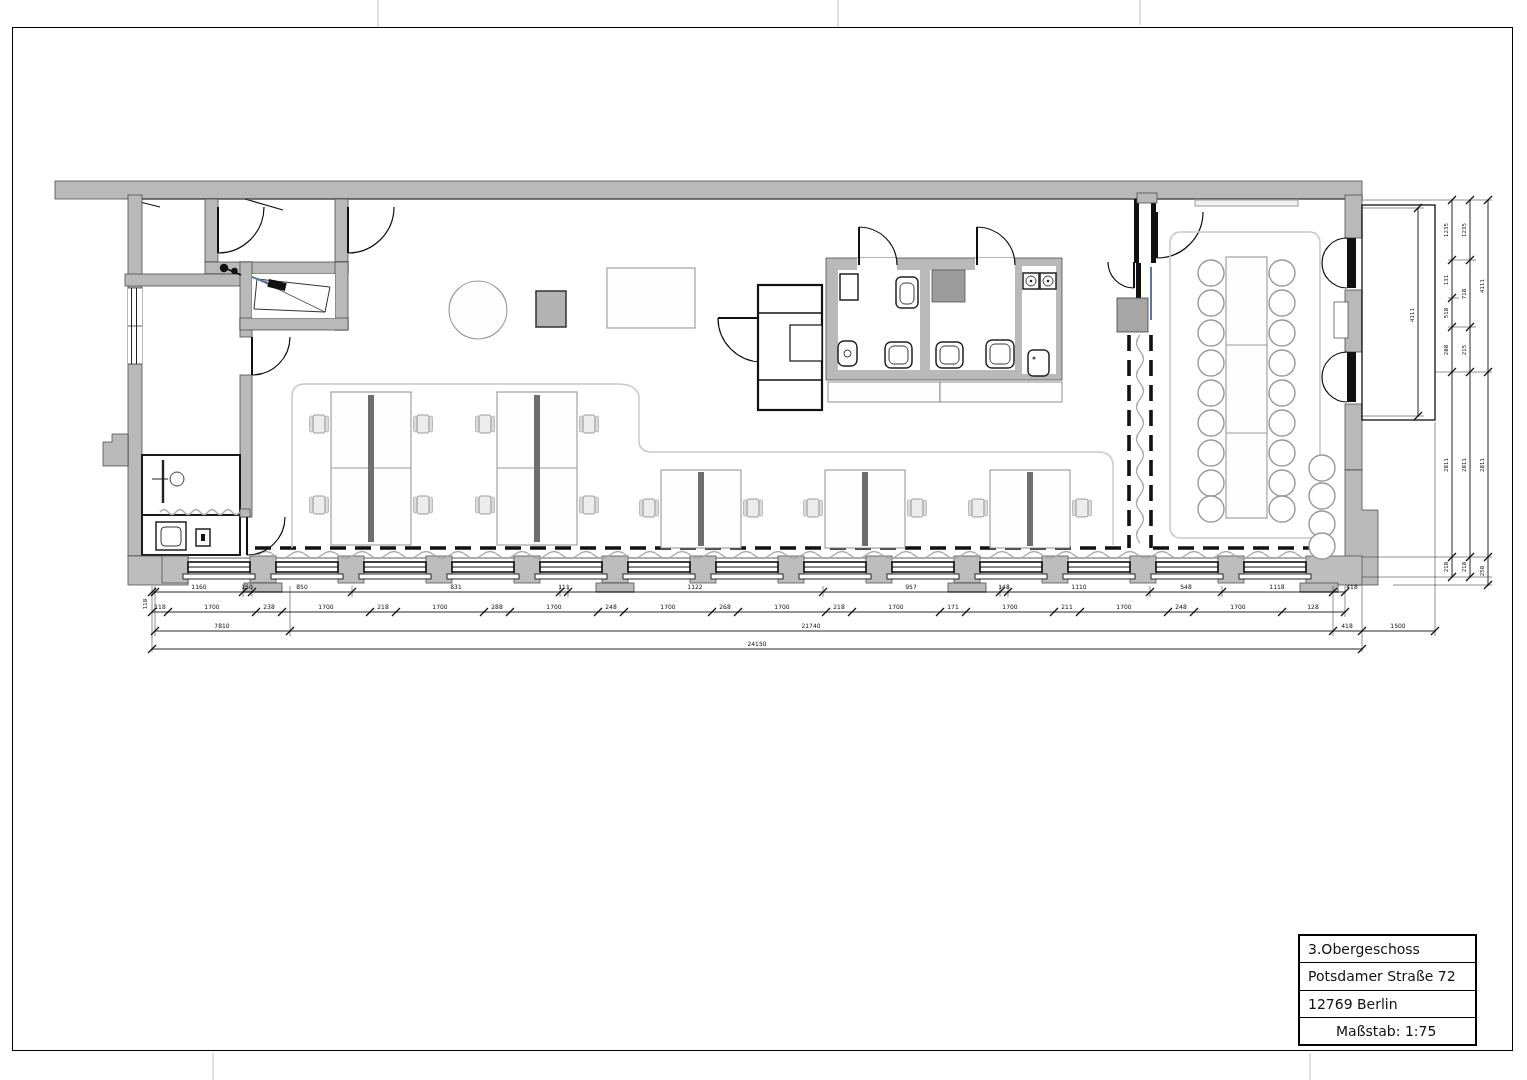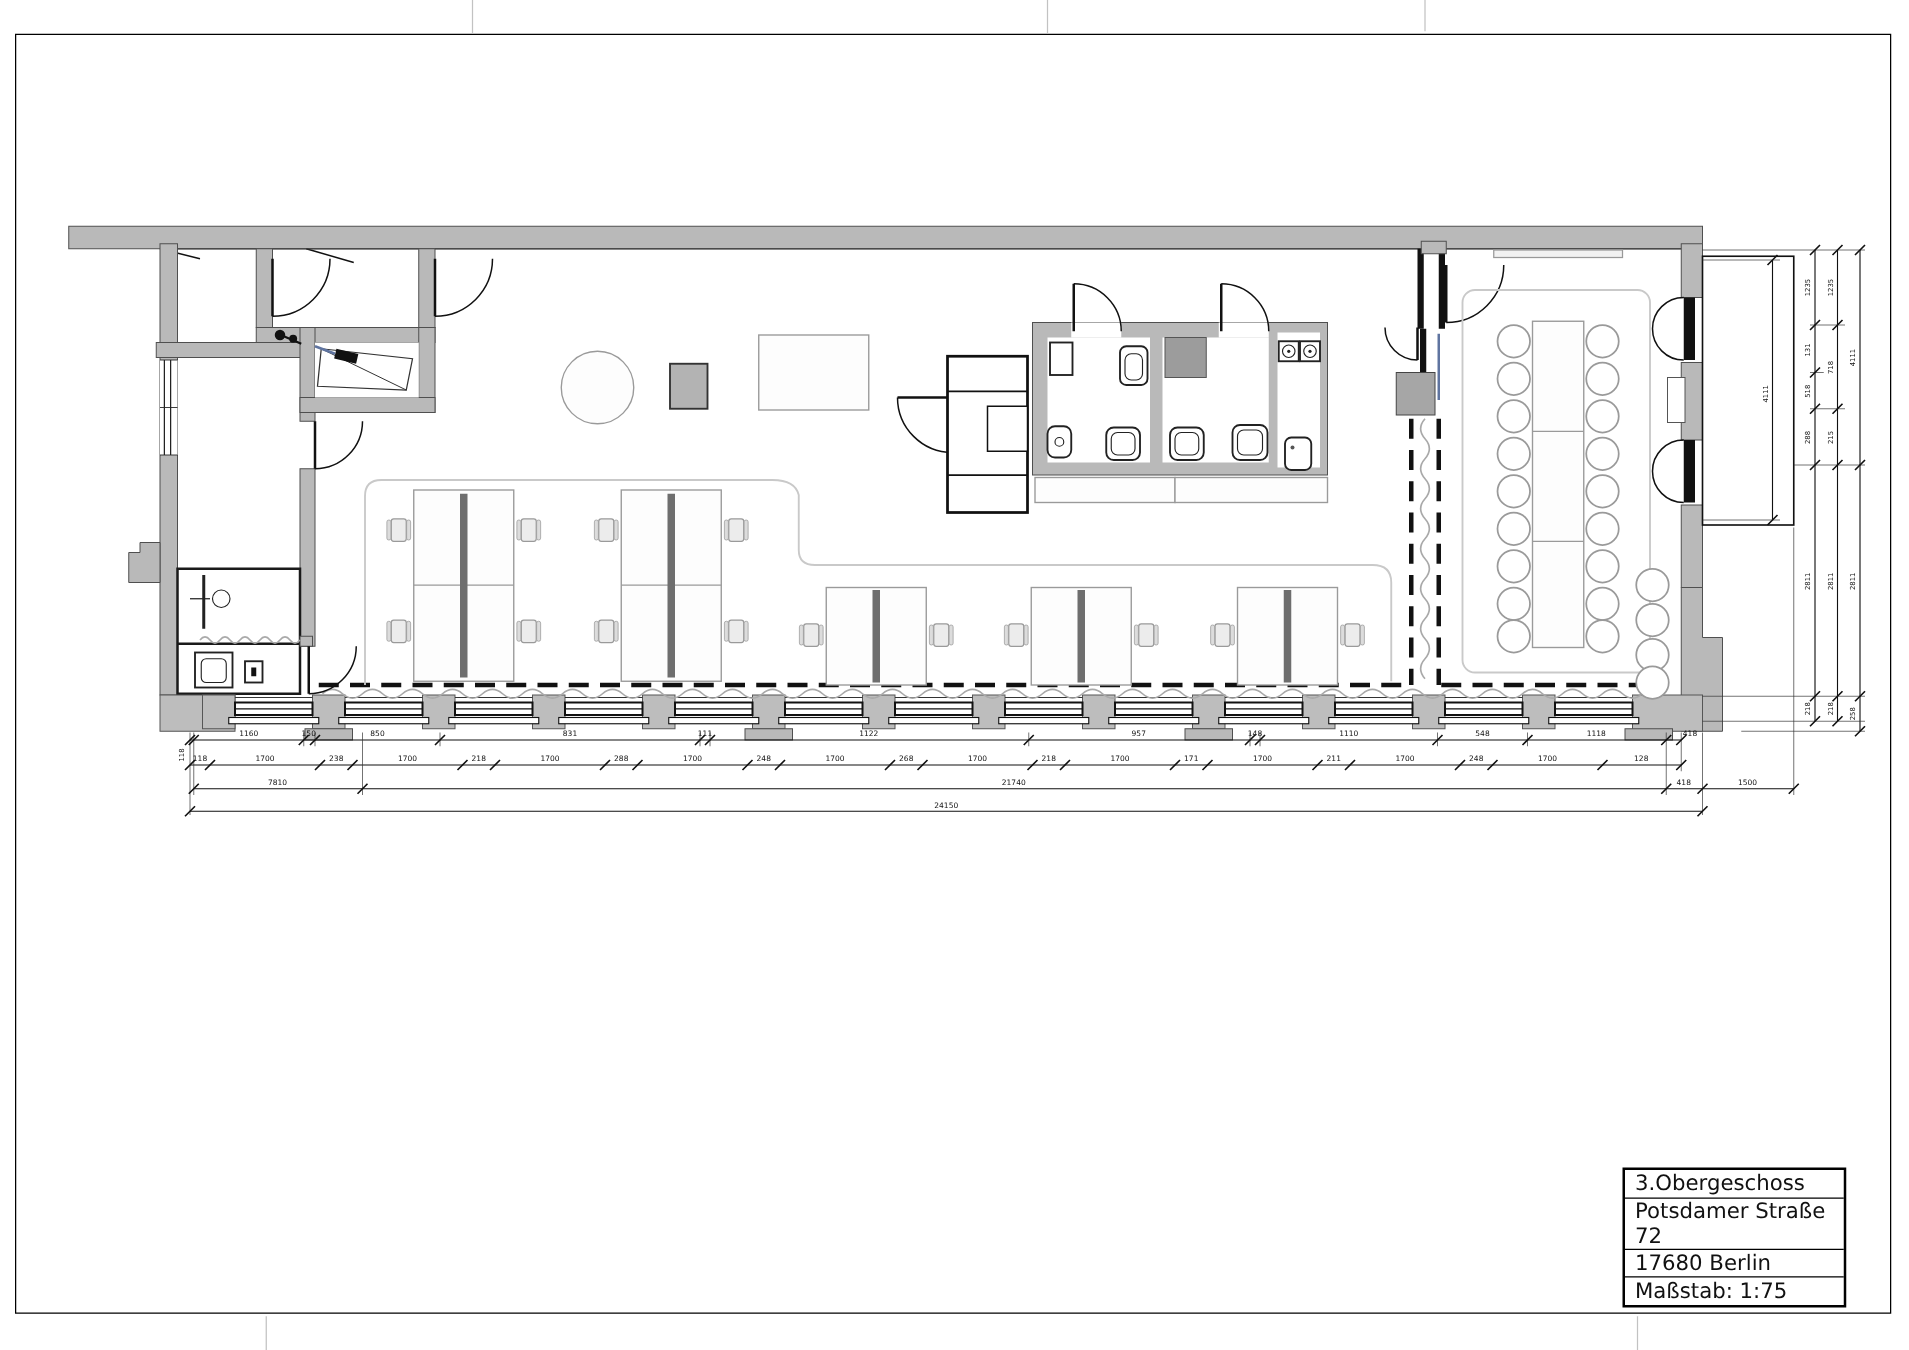--- a/index.html
+++ b/index.html
@@ -22,22 +22,22 @@
   .arc{stroke:#111;stroke-width:1.2;fill:none;}
   .leaf{stroke:#111;stroke-width:2;fill:none;}
   .dimt{font:6px "DejaVu Sans",sans-serif;fill:#111;text-anchor:middle;}
   .dimtv{font:5.5px "DejaVu Sans",sans-serif;fill:#111;text-anchor:middle;}
   .fold{stroke:#c2c2c2;stroke-width:1;}
   
   #titleblock{position:absolute;left:1298px;top:934px;width:179px;height:112px;
     border:2px solid #000;background:#fff;box-sizing:border-box;
     display:flex;flex-direction:column;}
   #titleblock .row{flex:1;border-bottom:1.5px solid #000;display:flex;align-items:center;
-    padding-left:8px;font-size:17px;color:#111;box-sizing:border-box;}
-  #titleblock .row:last-child{border-bottom:none;}
+    padding-left:8px;font-size:14px;color:#111;box-sizing:border-box;}
+  #titleblock .row:last-child{border-bottom:none;margin-left:28px;}
 </style>
 </head>
 <body>
 
 <div id="page">
 
 <div id="sheet"></div>
 
 <svg width="1527" height="1080" viewBox="0 0 1527 1080">
   <defs>
@@ -379,17 +379,17 @@
 
     <text class="dimtv" x="1484" y="286" transform="rotate(-90 1484 286)">4111</text>
     <text class="dimtv" x="1484" y="465" transform="rotate(-90 1484 465)">2811</text>
     <text class="dimtv" x="1484" y="571" transform="rotate(-90 1484 571)">258</text>
   </g>
 </svg>
 
 <div id="titleblock">
   <div class="row">3.Obergeschoss</div>
   <div class="row">Potsdamer Straße 72</div>
-  <div class="row">17680 Berlin</div>
+  <div class="row">12769 Berlin</div>
   <div class="row">Maßstab: 1:75</div>
 </div>
 
 </div>
 
 </body></html>

